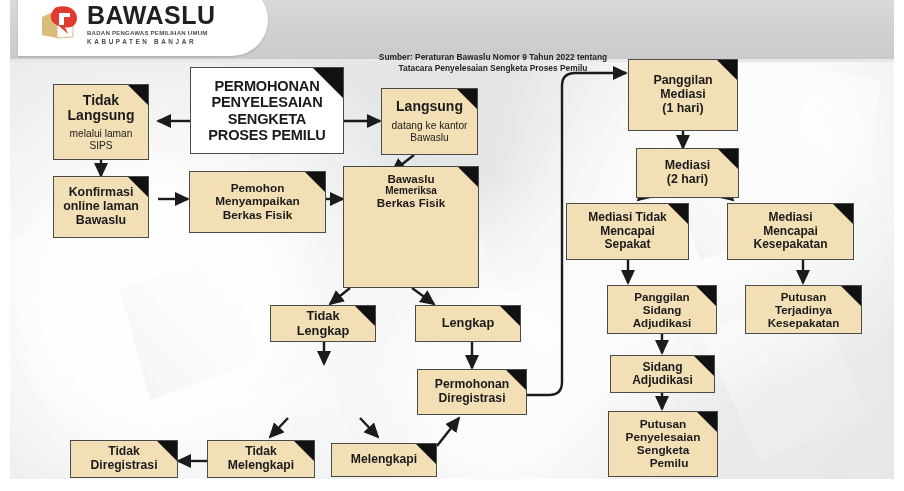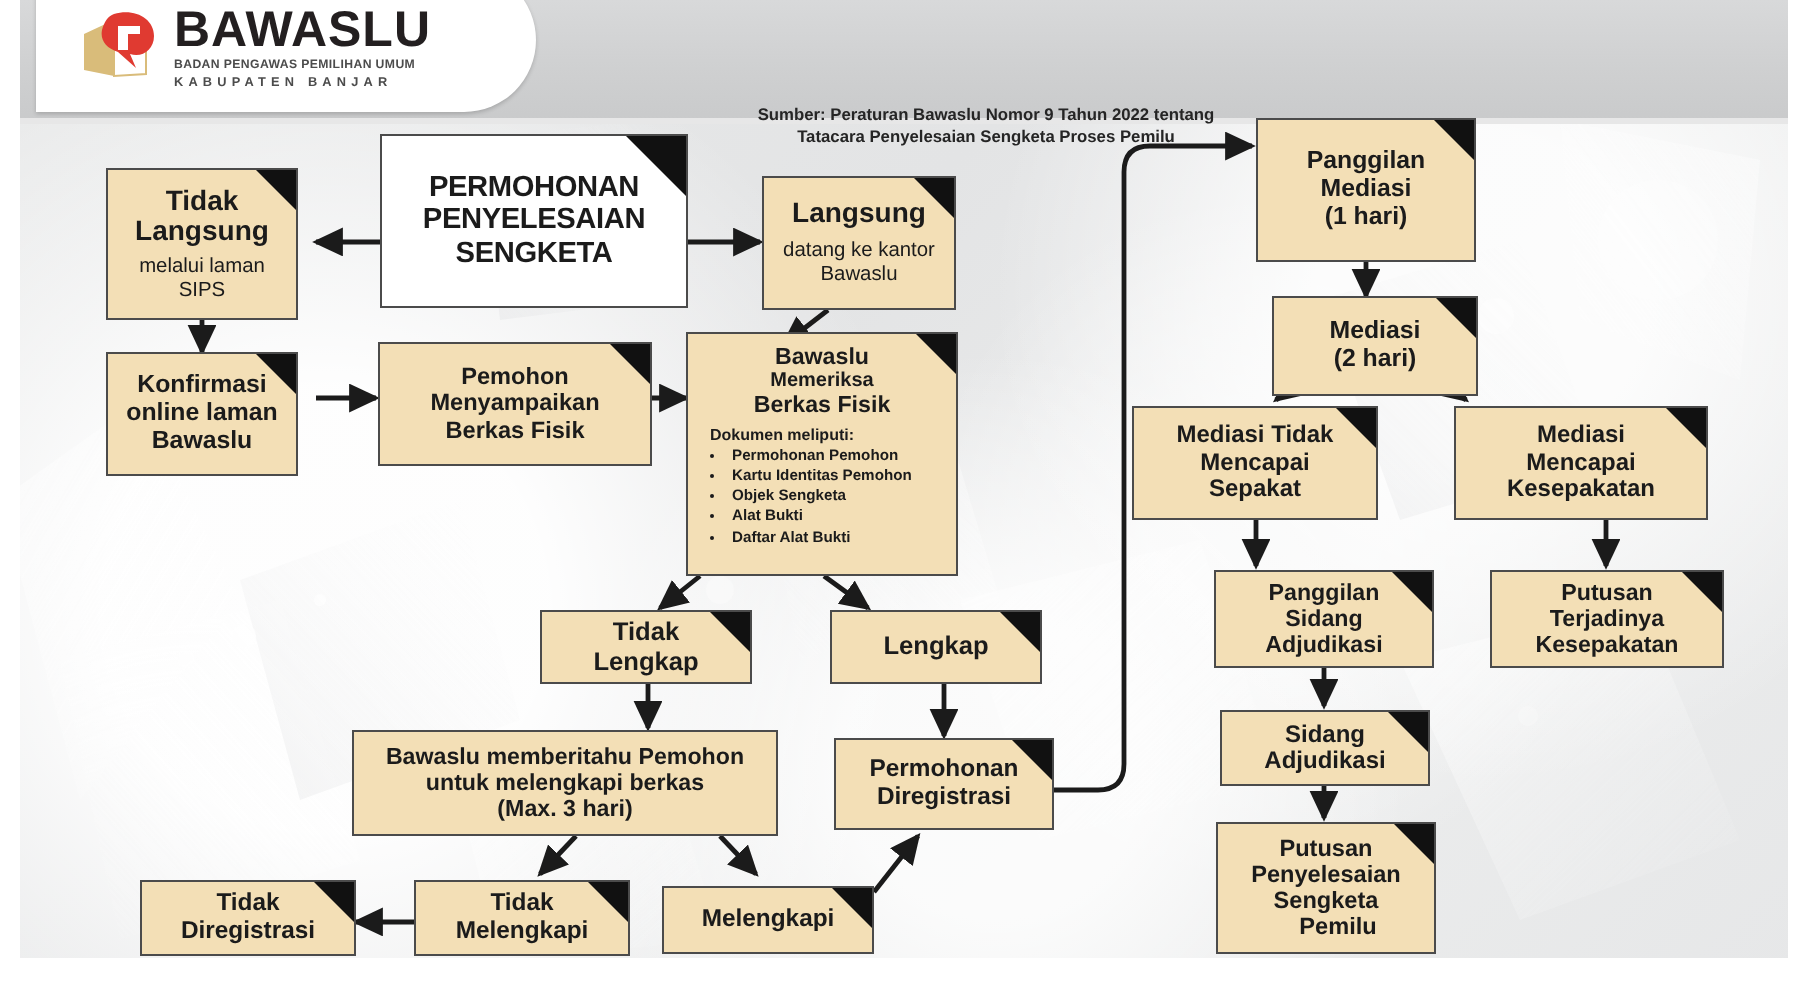--- a/index.html
+++ b/index.html
@@ -230,20 +230,21 @@
     <div class="ttl" style="font-size:14px;">Tidak</div>
     <div class="ttl" style="font-size:14px;">Langsung</div>
     <div class="sub" style="font-size:10.2px;margin-top:4px;">melalui laman</div>
     <div class="sub" style="font-size:10.2px;">SIPS</div>
   </div>
 
   <div class="node white fold fold-lg" style="left:190px;top:67px;width:154px;height:87px;">
     <div class="ttl" style="font-size:14.6px;letter-spacing:-.2px;">PERMOHONAN</div>
     <div class="ttl" style="font-size:14.6px;letter-spacing:-.2px;">PENYELESAIAN</div>
     <div class="ttl" style="font-size:14.6px;letter-spacing:-.2px;">SENGKETA</div>
+    <div class="ttl" style="font-size:14.6px;letter-spacing:-.2px;">PROSES PEMILU</div>
   </div>
 
   <div class="node fold fold-sm" style="left:381px;top:88px;width:97px;height:67px;">
     <div class="ttl" style="font-size:14px;">Langsung</div>
     <div class="sub" style="font-size:10.2px;margin-top:5px;">datang ke kantor</div>
     <div class="sub" style="font-size:10.2px;">Bawaslu</div>
   </div>
 
   <div class="node fold fold-sm" style="left:53px;top:176px;width:96px;height:62px;">
     <div class="ttl" style="font-size:12.4px;">Konfirmasi</div>
@@ -254,46 +255,31 @@
   <div class="node fold fold-sm" style="left:189px;top:171px;width:137px;height:62px;">
     <div class="ttl" style="font-size:11.8px;">Pemohon</div>
     <div class="ttl" style="font-size:11.8px;">Menyampaikan</div>
     <div class="ttl" style="font-size:11.8px;">Berkas Fisik</div>
   </div>
 
   <div class="node fold fold-sm" style="left:343px;top:166px;width:136px;height:122px;justify-content:flex-start;padding-top:5px;">
     <div class="ttl" style="font-size:11.6px;">Bawaslu</div>
     <div class="ttl" style="font-size:10px;">Memeriksa</div>
     <div class="ttl" style="font-size:11.6px;">Berkas Fisik</div>
-    <div class="docs" style="margin-top:4px;">
-      <div class="docs-head">Dokumen meliputi:</div>
-      <ul>
-        <li>Permohonan Pemohon</li>
-        <li>Kartu Identitas Pemohon</li>
-        <li>Objek Sengketa</li>
-        <li>Alat Bukti</li>
-        <li>Daftar Alat Bukti</li>
-      </ul>
-    </div>
   </div>
 
   <div class="node fold fold-sm" style="left:270px;top:305px;width:106px;height:37px;">
     <div class="ttl" style="font-size:12.8px;">Tidak</div>
     <div class="ttl" style="font-size:12.8px;">Lengkap</div>
   </div>
 
   <div class="node fold fold-sm" style="left:415px;top:305px;width:106px;height:37px;">
     <div class="ttl" style="font-size:12.8px;">Lengkap</div>
   </div>
 
-  <div class="node" style="left:176px;top:365px;width:213px;height:53px;">
-    <div class="ttl" style="font-size:11.6px;">Bawaslu memberitahu Pemohon</div>
-    <div class="ttl" style="font-size:11.6px;">untuk melengkapi berkas</div>
-    <div class="ttl" style="font-size:11.6px;">(Max. 3 hari)</div>
-  </div>
 
   <div class="node fold fold-sm" style="left:417px;top:369px;width:110px;height:46px;">
     <div class="ttl" style="font-size:12.2px;">Permohonan</div>
     <div class="ttl" style="font-size:12.2px;">Diregistrasi</div>
   </div>
 
   <div class="node fold fold-sm" style="left:70px;top:440px;width:108px;height:38px;">
     <div class="ttl" style="font-size:12.2px;">Tidak</div>
     <div class="ttl" style="font-size:12.2px;">Diregistrasi</div>
   </div>

